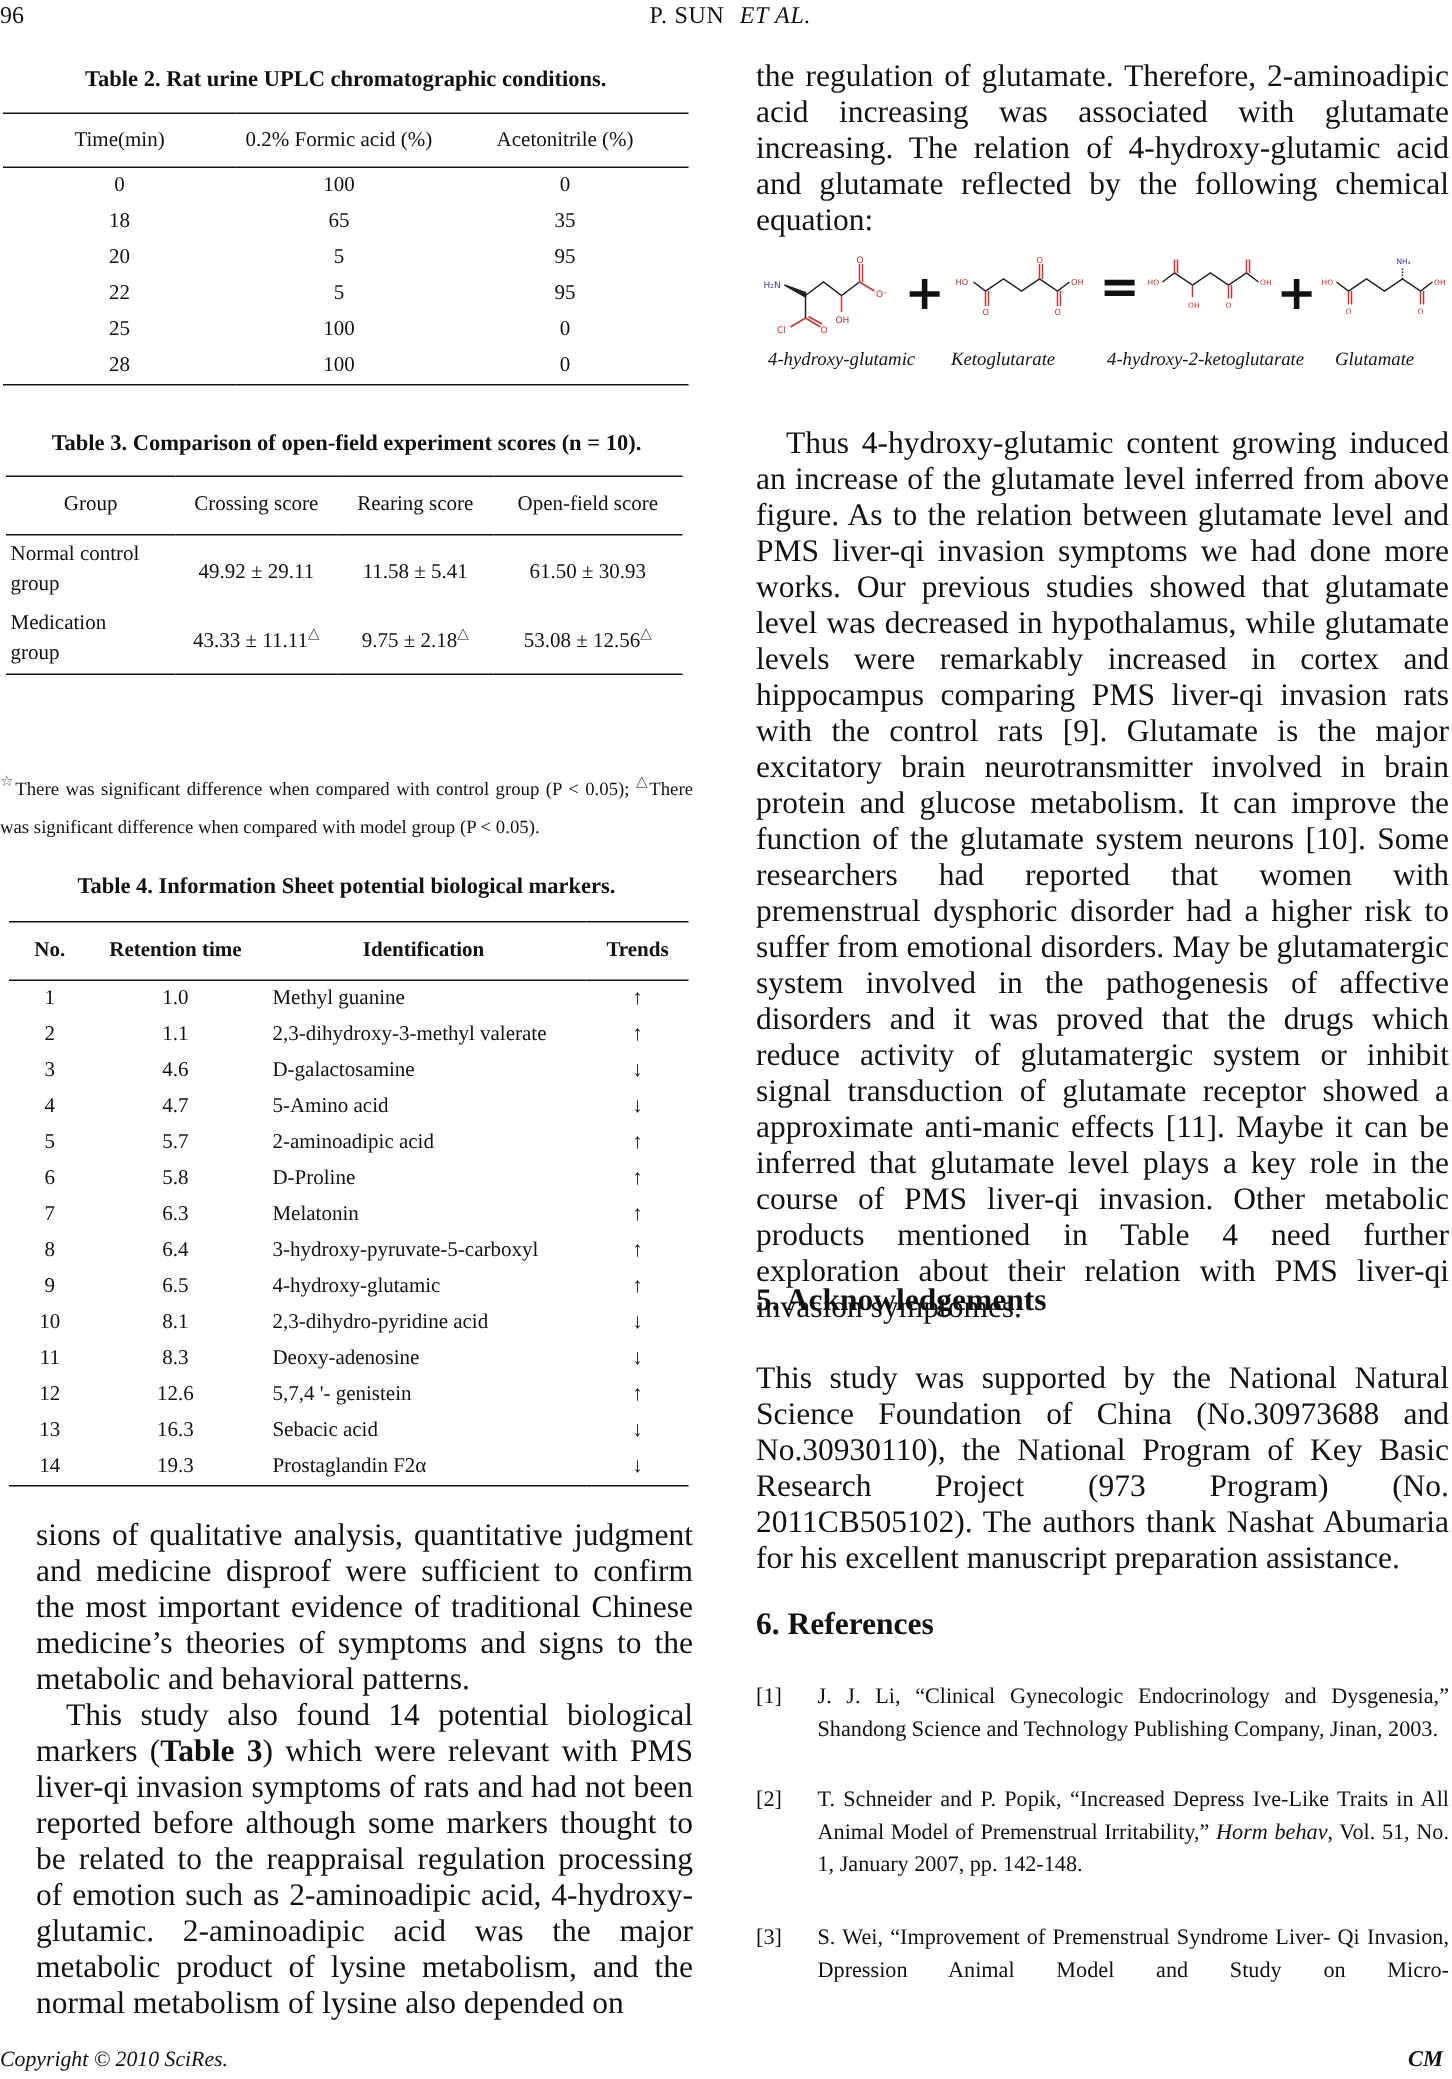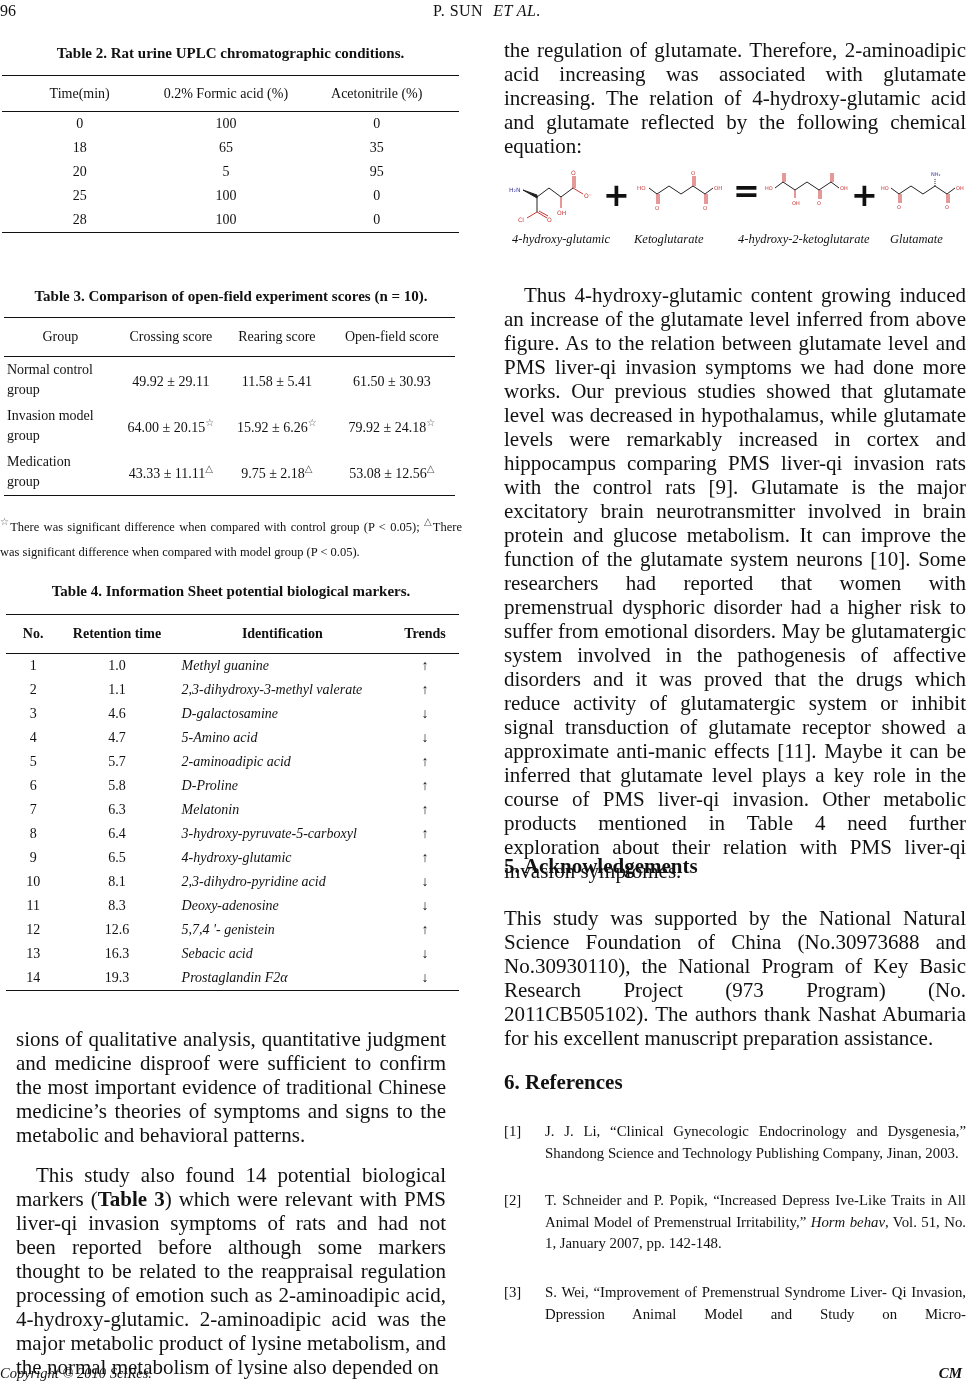--- a/index.html
+++ b/index.html
@@ -29,28 +29,28 @@
   .t3 td { height: 46px; padding: 0; text-align: center; }
   .t3 td.grp { text-align: left; line-height: 20px; padding-left: 3px; }
   .t3 tr:last-child td { border-bottom: 1.4px solid #111; }
   .sup { font-size: 10px; vertical-align: 6px; color: #555; }
   .note { left: 0px; top: 509px; width: 462px; font-size: 12.5px; line-height: 25px; text-align: justify; }
 
   .t4 { left: 6px; top: 614px; width: 453px; font-size: 14px; }
   .t4 th { font-weight: bold; height: 36px; border-top: 1.4px solid #111; border-bottom: 1.2px solid #111; }
   .t4 td { height: 24px; padding: 0; }
   .t4 td.c { text-align: center; }
-  .t4 td.idn { font-style: italic; padding-left: 8px; margin-top: 34px; }
+  .t4 td.idn { padding-left: 8px; margin-top: 34px; }
   .t4 tr:last-child td { border-bottom: 1.4px solid #111; }
 
   .body-text { font-size: 21px; line-height: 24px; text-align: justify; text-align-last: left; }
   .col-left { left: 0px; width: 462px; }
   .col-right { left: 504px; width: 462px; }
   .indent { text-indent: 20px; }
-  p { margin: 16px; }
+  p { margin: 0; padding-left: 24px; }
   .heading { font-weight: bold; font-size: 21px; }
 
   .eq { left: 505px; top: 168px; width: 460px; height: 80px; }
   .eq-label { top: 232px; font-size: 12.5px; font-style: italic; white-space: nowrap; }
   .eq-op { font-family: "DejaVu Sans", sans-serif; font-weight: bold; }
 
   .ref { position: absolute; left: 504px; width: 462px; font-size: 14.8px; line-height: 21.5px; }
   .ref .num { position: absolute; left: 0; }
   .ref .txt { margin-left: 41px; text-align: justify; text-align-last: left; }
   .ref .txt .it { font-style: italic; }
@@ -78,20 +78,25 @@
         <td>100</td>
         <td>0</td>
       </tr>
       <tr>
         <td>18</td>
         <td>65</td>
         <td>35</td>
       </tr>
       <tr>
         <td>20</td>
+        <td>5</td>
+        <td>95</td>
+      </tr>
+      <tr>
+        <td>22</td>
         <td>5</td>
         <td>95</td>
       </tr>
       <tr>
         <td>25</td>
         <td>100</td>
         <td>0</td>
       </tr>
       <tr>
         <td>28</td>
@@ -110,26 +115,20 @@
       <th style="width:23%;">Rearing score</th>
       <th style="width:28%;">Open-field score</th>
     </tr>
   </thead>
   <tbody id="t3body">
       <tr>
         <td class="grp"><span>Normal control</span><br><span>group</span></td>
         <td><span>49.92 ± 29.11</span><span class="sup"></span></td>
         <td><span>11.58 ± 5.41</span><span class="sup"></span></td>
         <td><span>61.50 ± 30.93</span><span class="sup"></span></td>
-      </tr>
-      <tr>
-        <td class="grp"><span>Invasion model</span><br><span>group</span></td>
-        <td><span>64.00 ± 20.15</span><span class="sup">☆</span></td>
-        <td><span>15.92 ± 6.26</span><span class="sup">☆</span></td>
-        <td><span>79.92 ± 24.18</span><span class="sup">☆</span></td>
       </tr>
       <tr>
         <td class="grp"><span>Medication</span><br><span>group</span></td>
         <td><span>43.33 ± 11.11</span><span class="sup">△</span></td>
         <td><span>9.75 ± 2.18</span><span class="sup">△</span></td>
         <td><span>53.08 ± 12.56</span><span class="sup">△</span></td>
       </tr>
     </tbody>
 </table>
 <div class="abs note">

